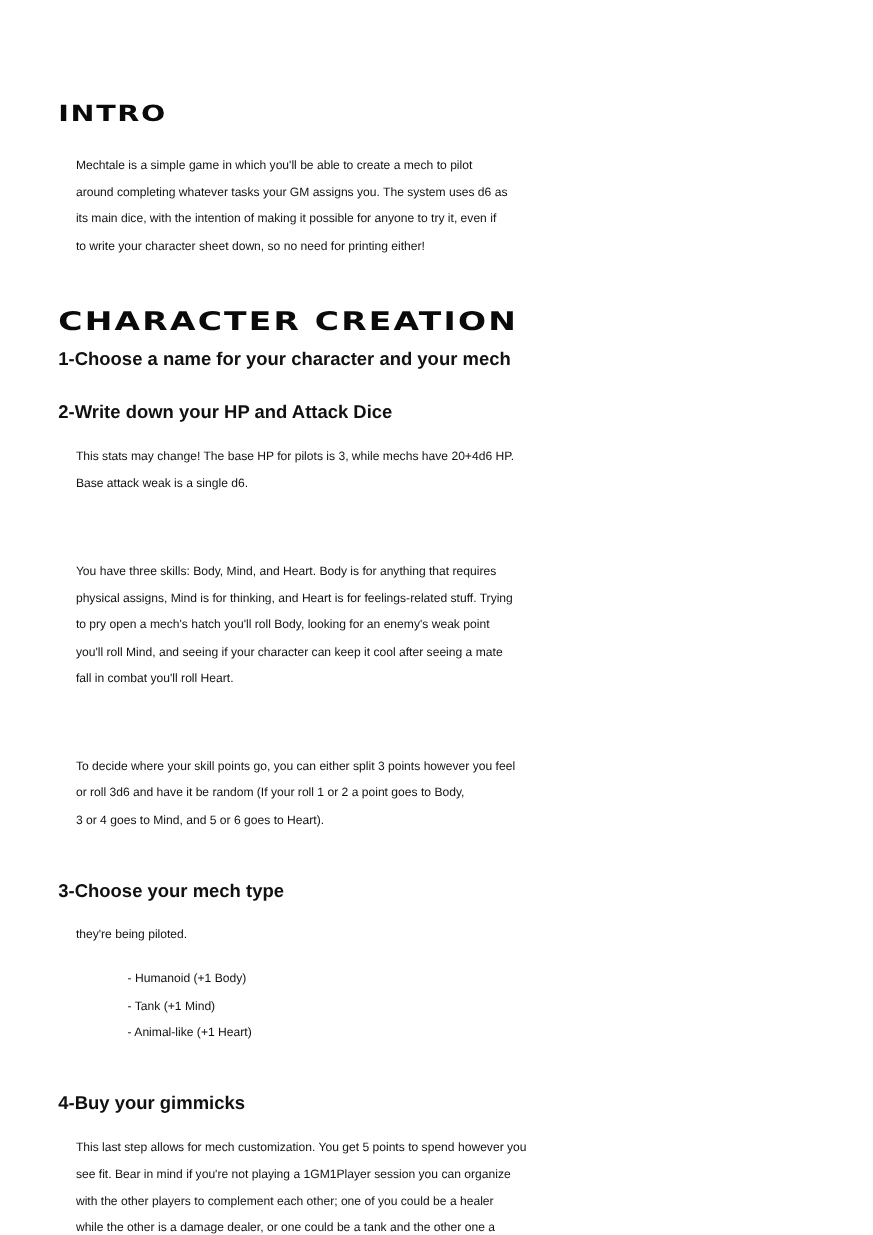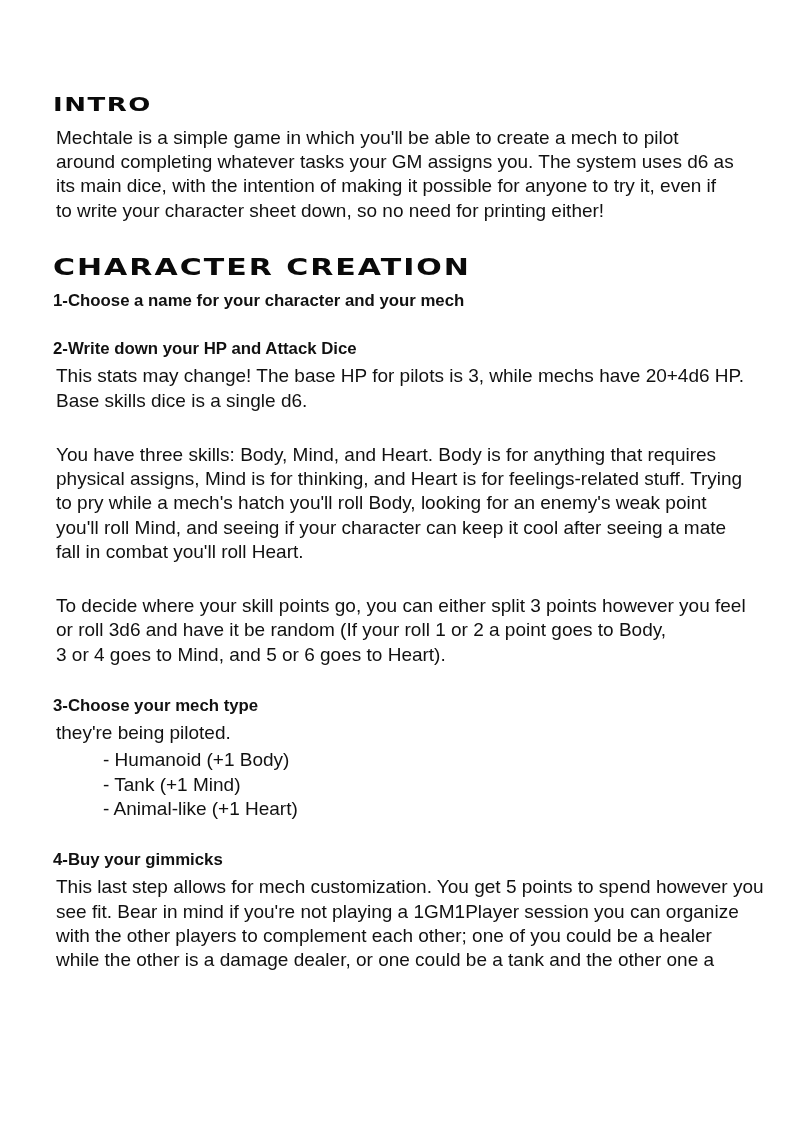--- a/index.html
+++ b/index.html
@@ -14,21 +14,21 @@
       font-weight: bold;
       text-transform: uppercase;
       letter-spacing: 1.5px;
       color: #0a0a0a;
       margin: 0;
       transform: scaleY(0.78);
       transform-origin: left top;
     }
     .h1.intro { font-size: 26px; height: 28px; }
     .h1.cc { font-size: 30px; height: 36px; margin-top: 10px; letter-spacing: 2px; }
-    .para { font-size: 19px; line-height: 24.2px; margin: 3px; }
+    .para { font-size: 11px; line-height: 24.2px; margin: 16px; }
     .line { display: block; white-space: pre; }
     .step-title { font-size: 16.8px; line-height: 24.2px; font-weight: bold; margin: 0; display:block; }
     .gap { height: 24.2px; }
     .indent { padding-left: 47px; }
   </style>
 </head>
 <body>
 
 <div class="page">
 
@@ -46,30 +46,30 @@
 
   <div>
     <span class="step-title">1-Choose a name for your character and your mech</span>
   </div>
   <div class="gap"></div>
 
   <div>
     <span class="step-title">2-Write down your HP and Attack Dice</span>
     <p class="para">
       <span class="line">This stats may change! The base HP for pilots is 3, while mechs have 20+4d6 HP.</span>
-      <span class="line">Base skills dice is a single d6.</span>
+      <span class="line">Base attack weak is a single d6.</span>
     </p>
   </div>
   <div class="gap"></div>
 
   <div>
     <p class="para">
       <span class="line">You have three skills: Body, Mind, and Heart. Body is for anything that requires</span>
       <span class="line">physical assigns, Mind is for thinking, and Heart is for feelings-related stuff. Trying</span>
-      <span class="line">to pry while a mech's hatch you'll roll Body, looking for an enemy's weak point</span>
+      <span class="line">to pry open a mech's hatch you'll roll Body, looking for an enemy's weak point</span>
       <span class="line">you'll roll Mind, and seeing if your character can keep it cool after seeing a mate</span>
       <span class="line">fall in combat you'll roll Heart.</span>
     </p>
     <div class="gap"></div>
     <p class="para">
       <span class="line">To decide where your skill points go, you can either split 3 points however you feel</span>
       <span class="line">or roll 3d6 and have it be random (If your roll 1 or 2 a point goes to Body,</span>
       <span class="line">3 or 4 goes to Mind, and 5 or 6 goes to Heart).</span>
     </p>
   </div>

